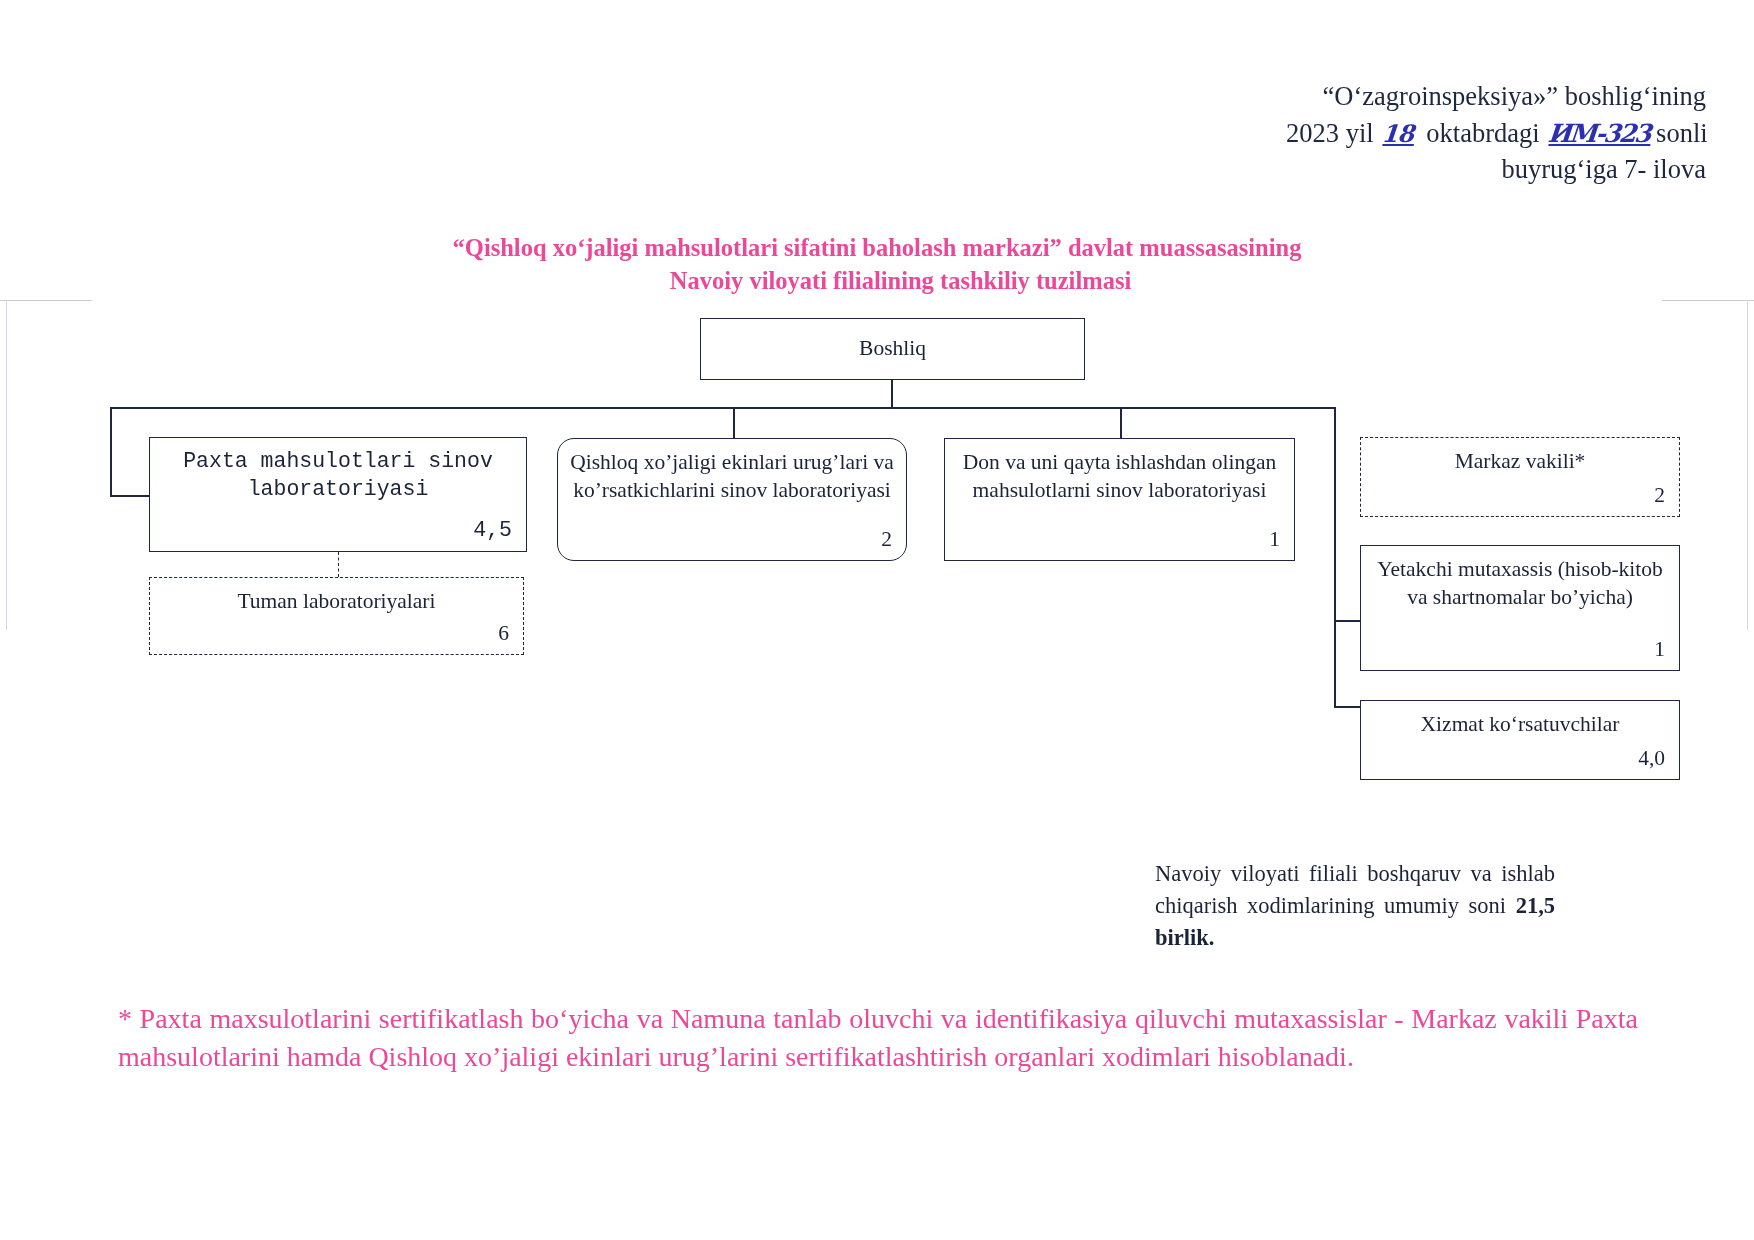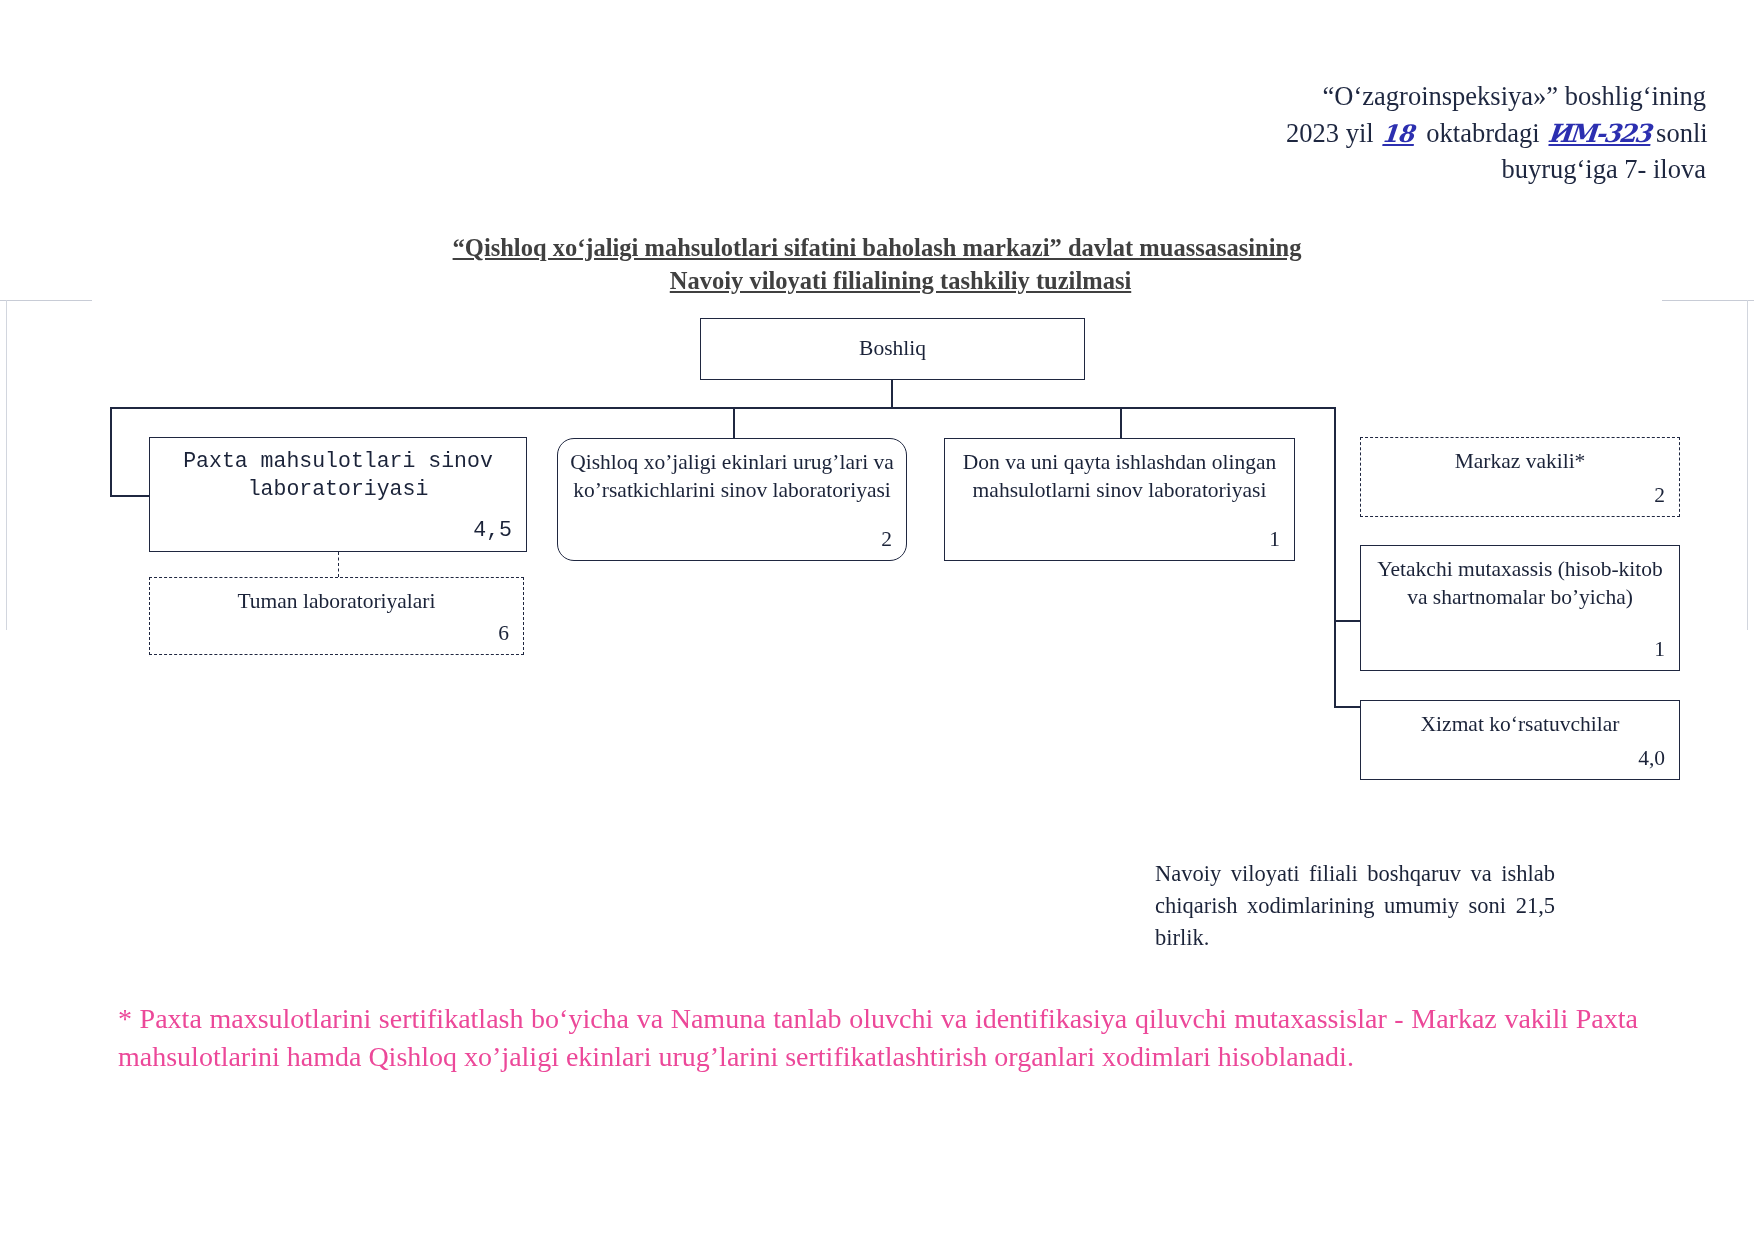--- a/index.html
+++ b/index.html
@@ -48,22 +48,21 @@
   
   .doc-title {
     position: absolute;
     top: 232px;
     left: 0;
     width: 1754px;
     text-align: center;
     font-size: 24.5px;
     font-weight: bold;
     line-height: 1.33;
-    color: #404040;
-    text-decoration: underline;
+    color: #ec4899;
   }
   .doc-title .t2 { display: block; margin-left: 47px; }
 
   
   .margin-rule {
     position: absolute;
     height: 1px;
     background: #c8ccd6;
   }
   .rule-left  { top: 300px; left: 0;    width: 92px; }
@@ -119,21 +118,21 @@
   .summary {
     position: absolute;
     left: 1155px;
     top: 858px;
     width: 400px;
     font-size: 22.5px;
     line-height: 1.42;
     text-align: justify;
     color: #1b2339;
   }
-  .summary b { font-weight: normal; }
+  .summary b { font-weight: bold; }
 
   
   .footnote {
     position: absolute;
     left: 118px;
     top: 1000px;
     width: 1520px;
     font-size: 28px;
     line-height: 1.35;
     text-align: justify;

